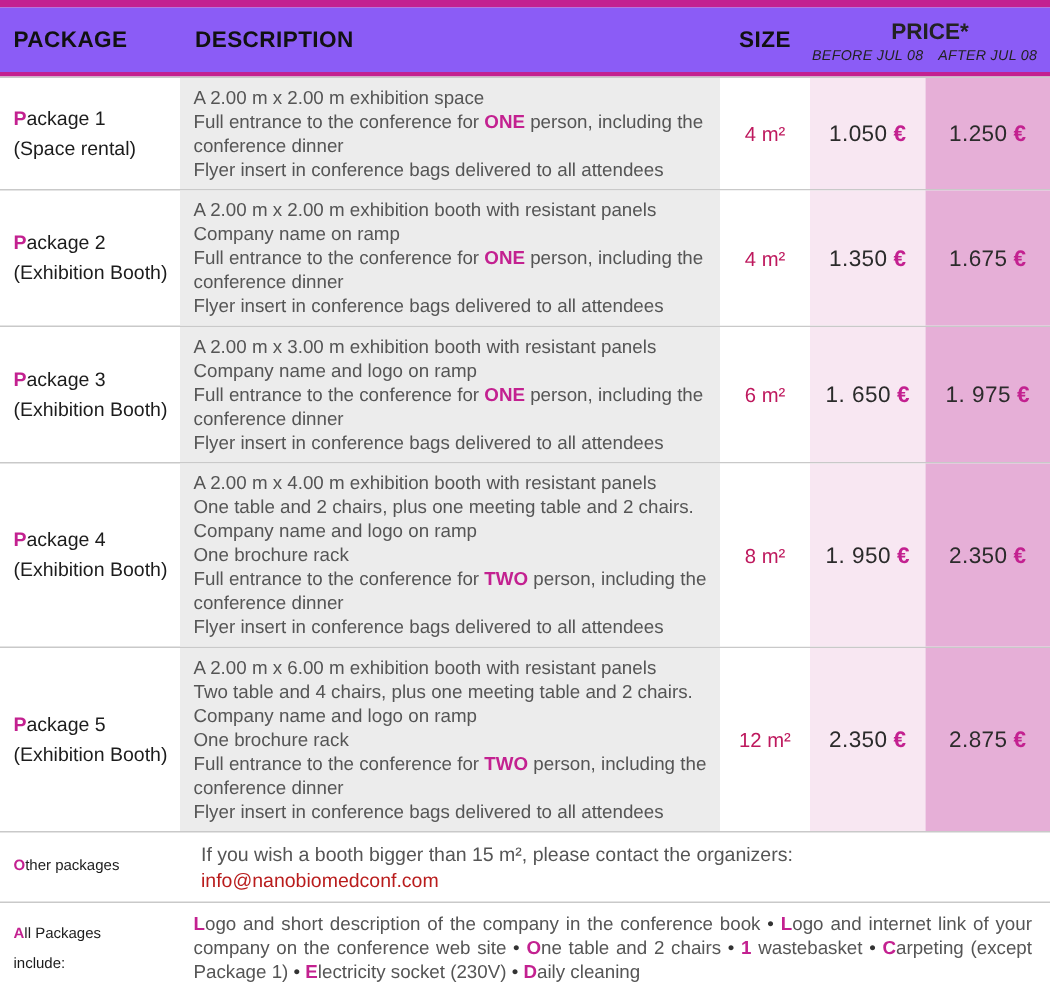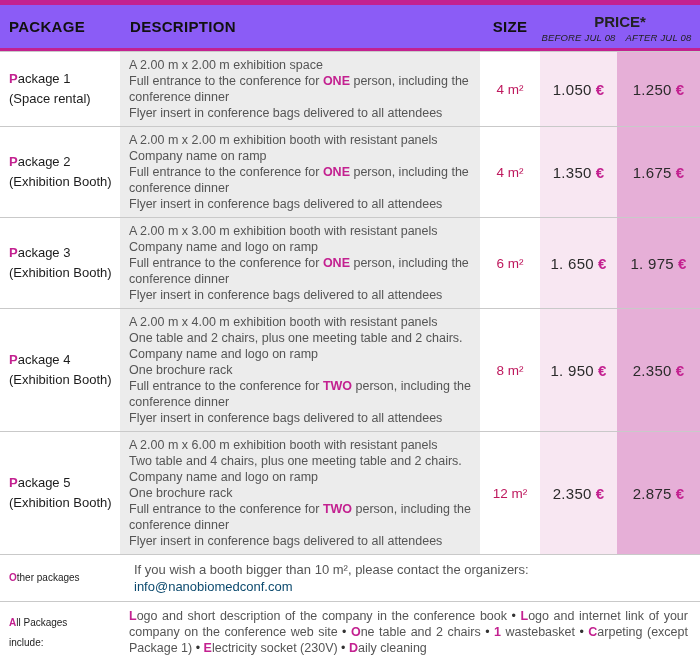--- a/index.html
+++ b/index.html
@@ -76,21 +76,21 @@
     border-top: 1px solid #c9c9c9;
   }
   .cell-wide-label {
     display: flex; flex-direction: column; justify-content: center;
     padding: 6px 4px 6px 9px; font-size: 10px; color: #1c1c1c; line-height: 20px;
   }
   .cell-other {
     padding: 6px 10px 6px 14px; font-size: 13px; color: #555; line-height: 17px;
     display: flex; flex-direction: column; justify-content: center;
   }
-  .email-link { color: #0c4a6e; text-decoration: none; font-weight: normal; }
+  .email-link { color: #b91c1c; text-decoration: none; font-weight: normal; }
   .cell-allpkg {
     padding: 6px 12px 7px 9px; font-size: 12.5px; color: #555; line-height: 16px;
     text-align: justify;
   }
   .bullet { color: #333; }
 </style>
 </head>
 <body>
 
 <div class="sheet">
@@ -198,21 +198,21 @@
     <div class="cell-size">12 m²</div>
     <div class="cell-price cell-before"><span>2.350</span><span class="euro">€</span></div>
     <div class="cell-price cell-after"><span>2.875</span><span class="euro">€</span></div>
   </div>
 
   <div class="row-wide">
     <div class="cell-wide-label">
       <div><span class="accent-letter">O</span><span>ther packages</span></div>
     </div>
     <div class="cell-other">
-      <div>If you wish a booth bigger than 10 m², please contact the organizers:</div>
+      <div>If you wish a booth bigger than 15 m², please contact the organizers:</div>
       <div><a href="#" class="email-link">info@nanobiomedconf.com</a></div>
     </div>
   </div>
 
   <div class="row-wide">
     <div class="cell-wide-label">
       <div><span class="accent-letter">A</span><span>ll Packages</span></div>
       <div>include:</div>
     </div>
     <div class="cell-allpkg"><span class="accent-letter">L</span><span>ogo and short description of the company in the conference book</span><span class="bullet"> • </span><span class="accent-letter">L</span><span>ogo and internet link of your company on the conference web site</span><span class="bullet"> • </span><span class="accent-letter">O</span><span>ne table and 2 chairs</span><span class="bullet"> • </span><span class="accent-letter">1</span><span> wastebasket</span><span class="bullet"> • </span><span class="accent-letter">C</span><span>arpeting (except Package 1)</span><span class="bullet"> • </span><span class="accent-letter">E</span><span>lectricity socket (230V)</span><span class="bullet"> • </span><span class="accent-letter">D</span><span>aily cleaning</span></div>

